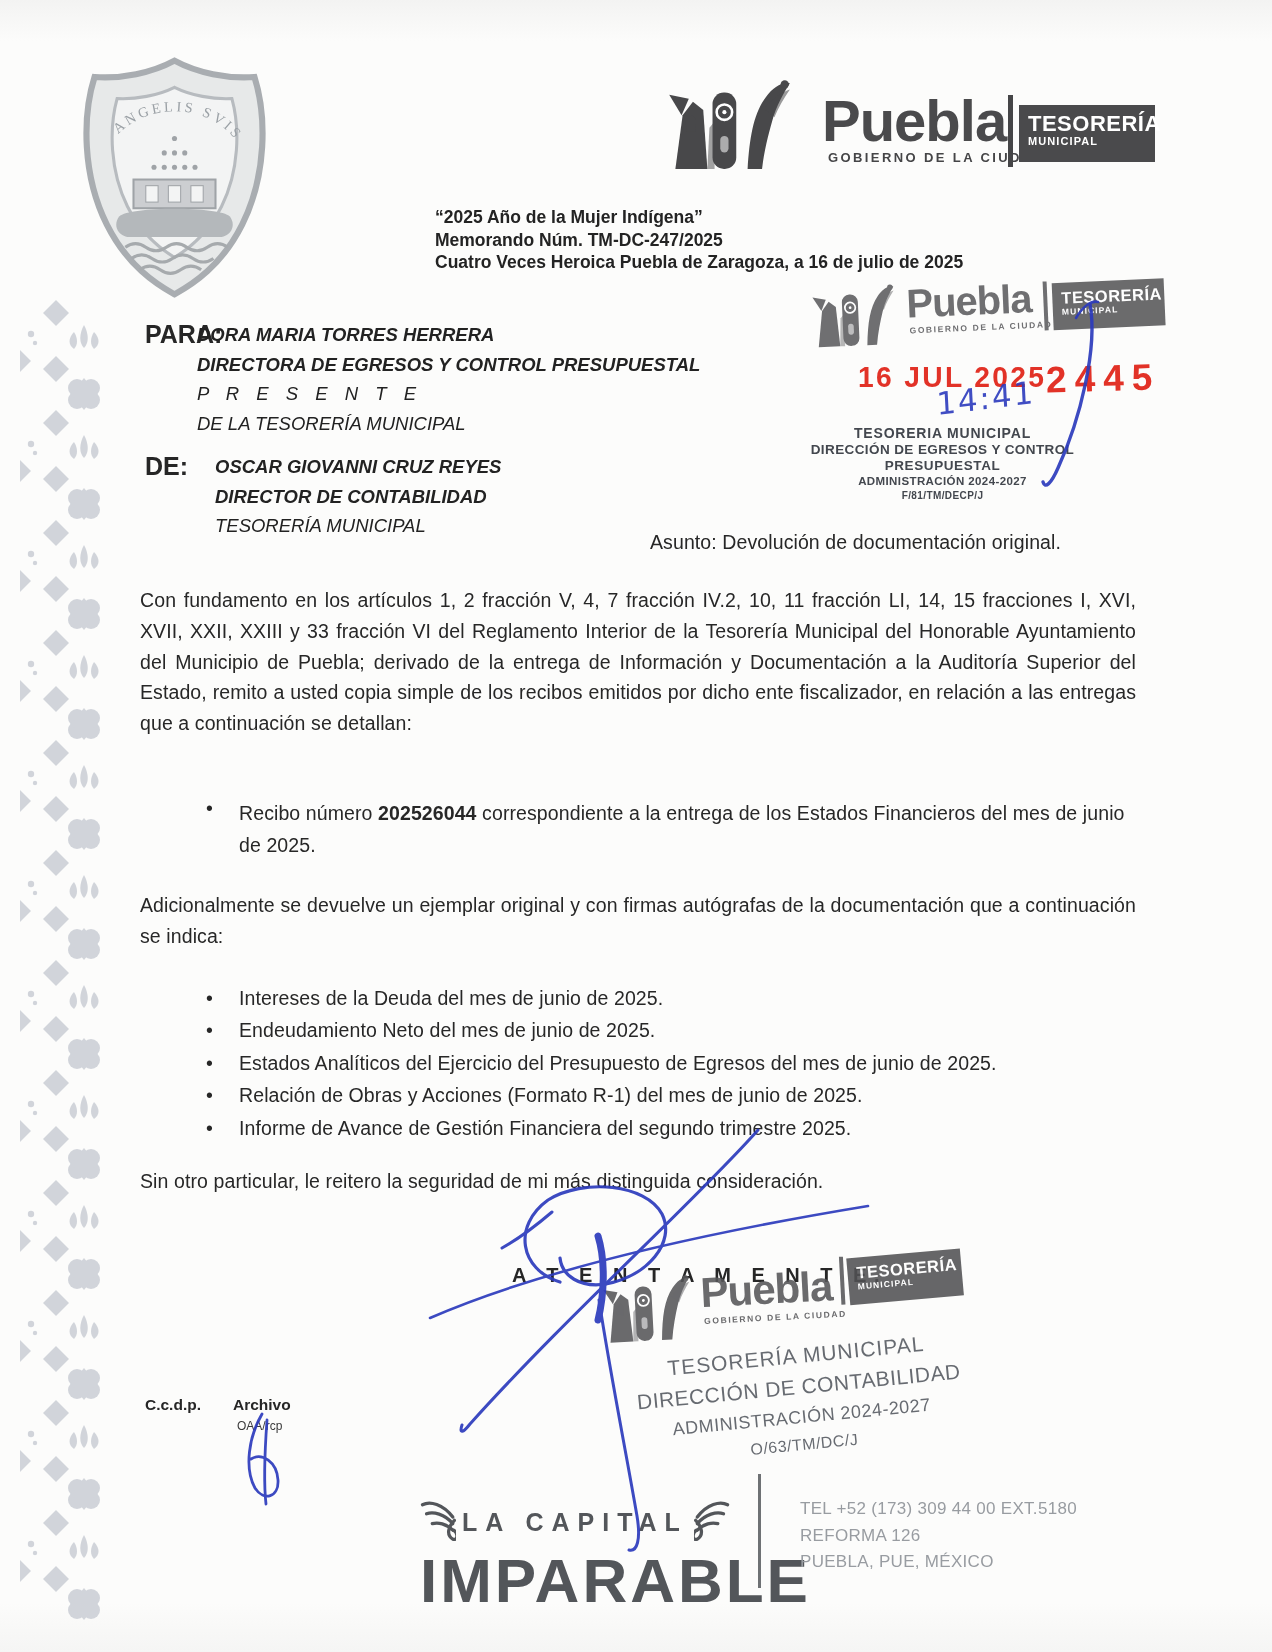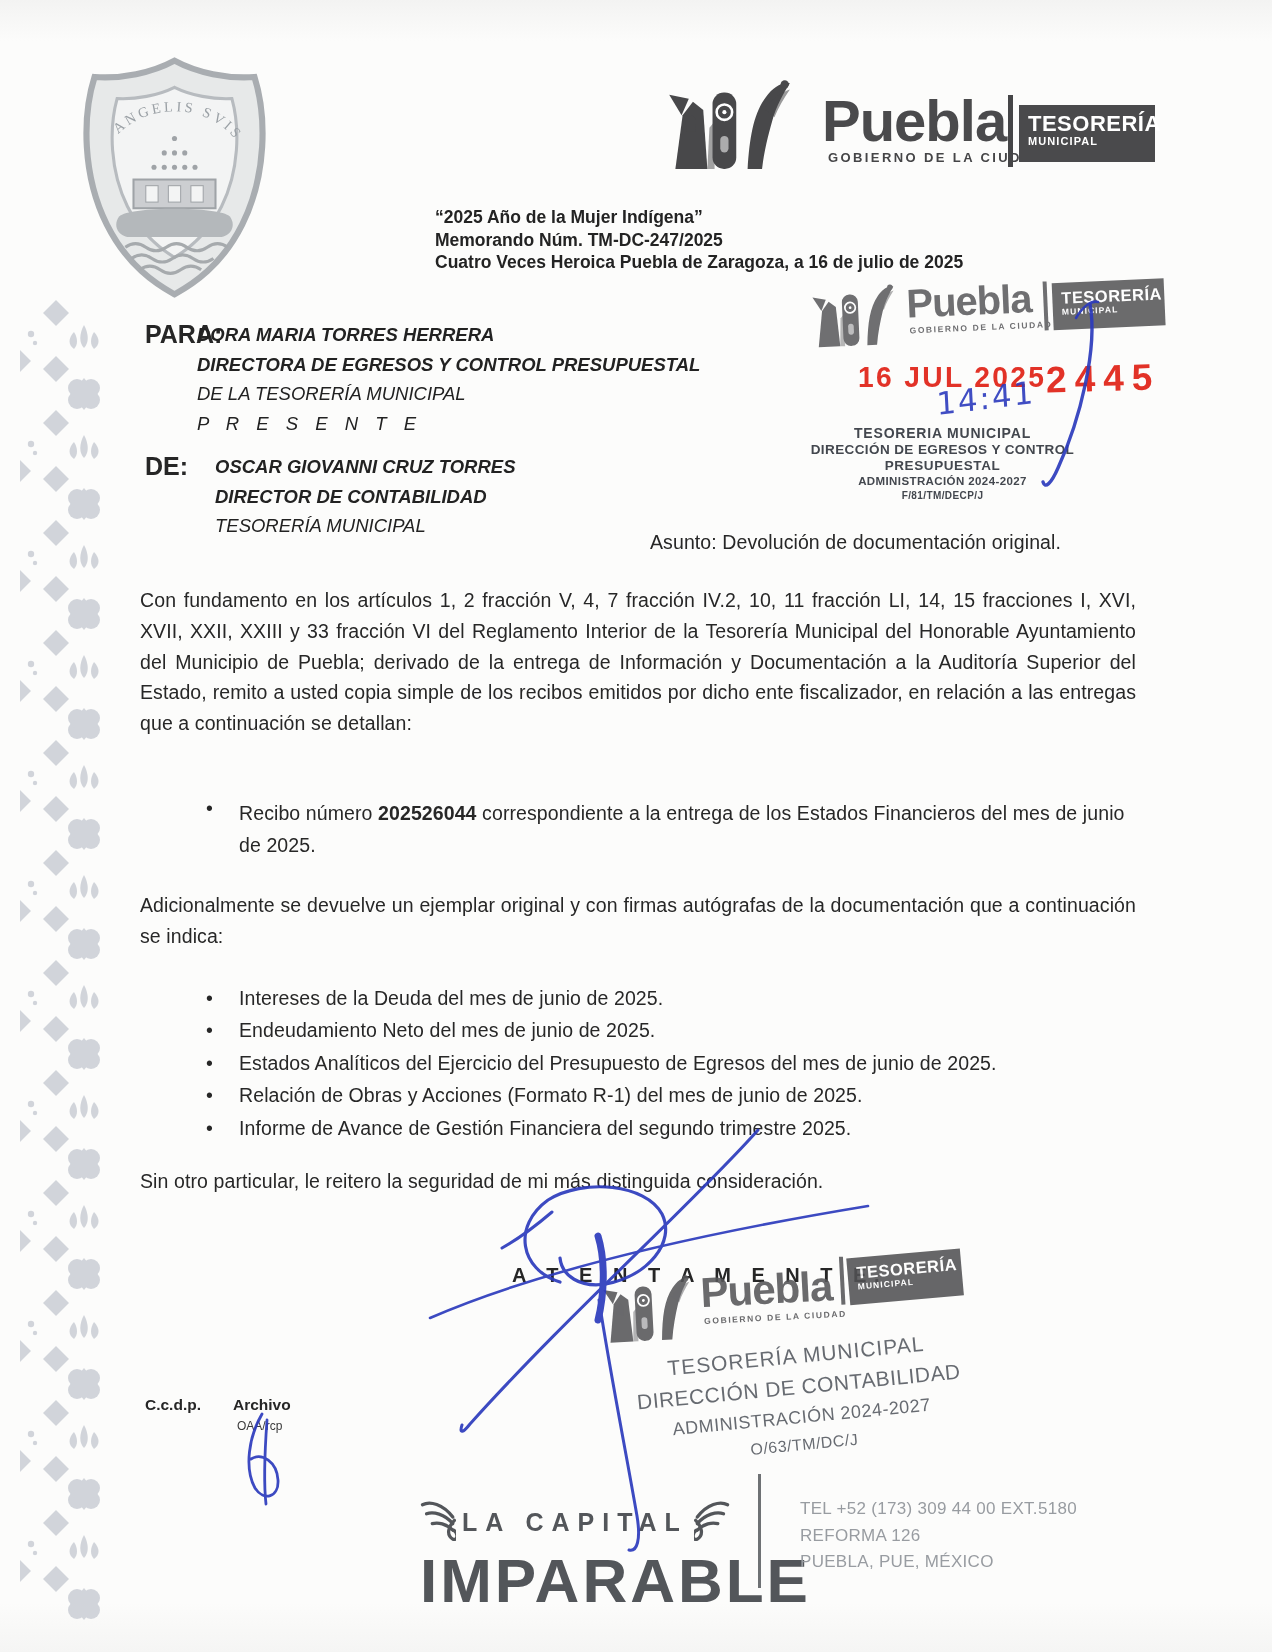--- a/index.html
+++ b/index.html
@@ -217,27 +217,27 @@
   <div id="header-block" class="abs">
     <div>“2025 Año de la Mujer Indígena”</div>
     <div>Memorando Núm. TM-DC-247/2025</div>
     <div>Cuatro Veces Heroica Puebla de Zaragoza, a 16 de julio de 2025</div>
   </div>
 
   <div id="para-label" class="abs addr-label">PARA:</div>
   <div id="para-block" class="abs addr-block">
     <div class="b">DORA MARIA TORRES HERRERA</div>
     <div class="b">DIRECTORA DE EGRESOS Y CONTROL PRESUPUESTAL</div>
+    <div id="presente">P R E S E N T E</div>
     <div>DE LA TESORERÍA MUNICIPAL</div>
-    <div id="presente">P R E S E N T E</div>
   </div>
 
   <div id="de-label" class="abs addr-label">DE:</div>
   <div id="de-block" class="abs addr-block">
-    <div class="b">OSCAR GIOVANNI CRUZ TORRES</div>
+    <div class="b">OSCAR GIOVANNI CRUZ REYES</div>
     <div class="b">DIRECTOR DE CONTABILIDAD</div>
     <div>TESORERÍA MUNICIPAL</div>
   </div>
 
   <div id="stamp2" class="abs">
     <svg class="icon" width="100" height="66">
         <use href="#puebla-mark"></use>
       </svg>
     <div class="word brand-word">Puebla</div>
     <div class="gov brand-gov">GOBIERNO DE LA CIUDAD</div>

